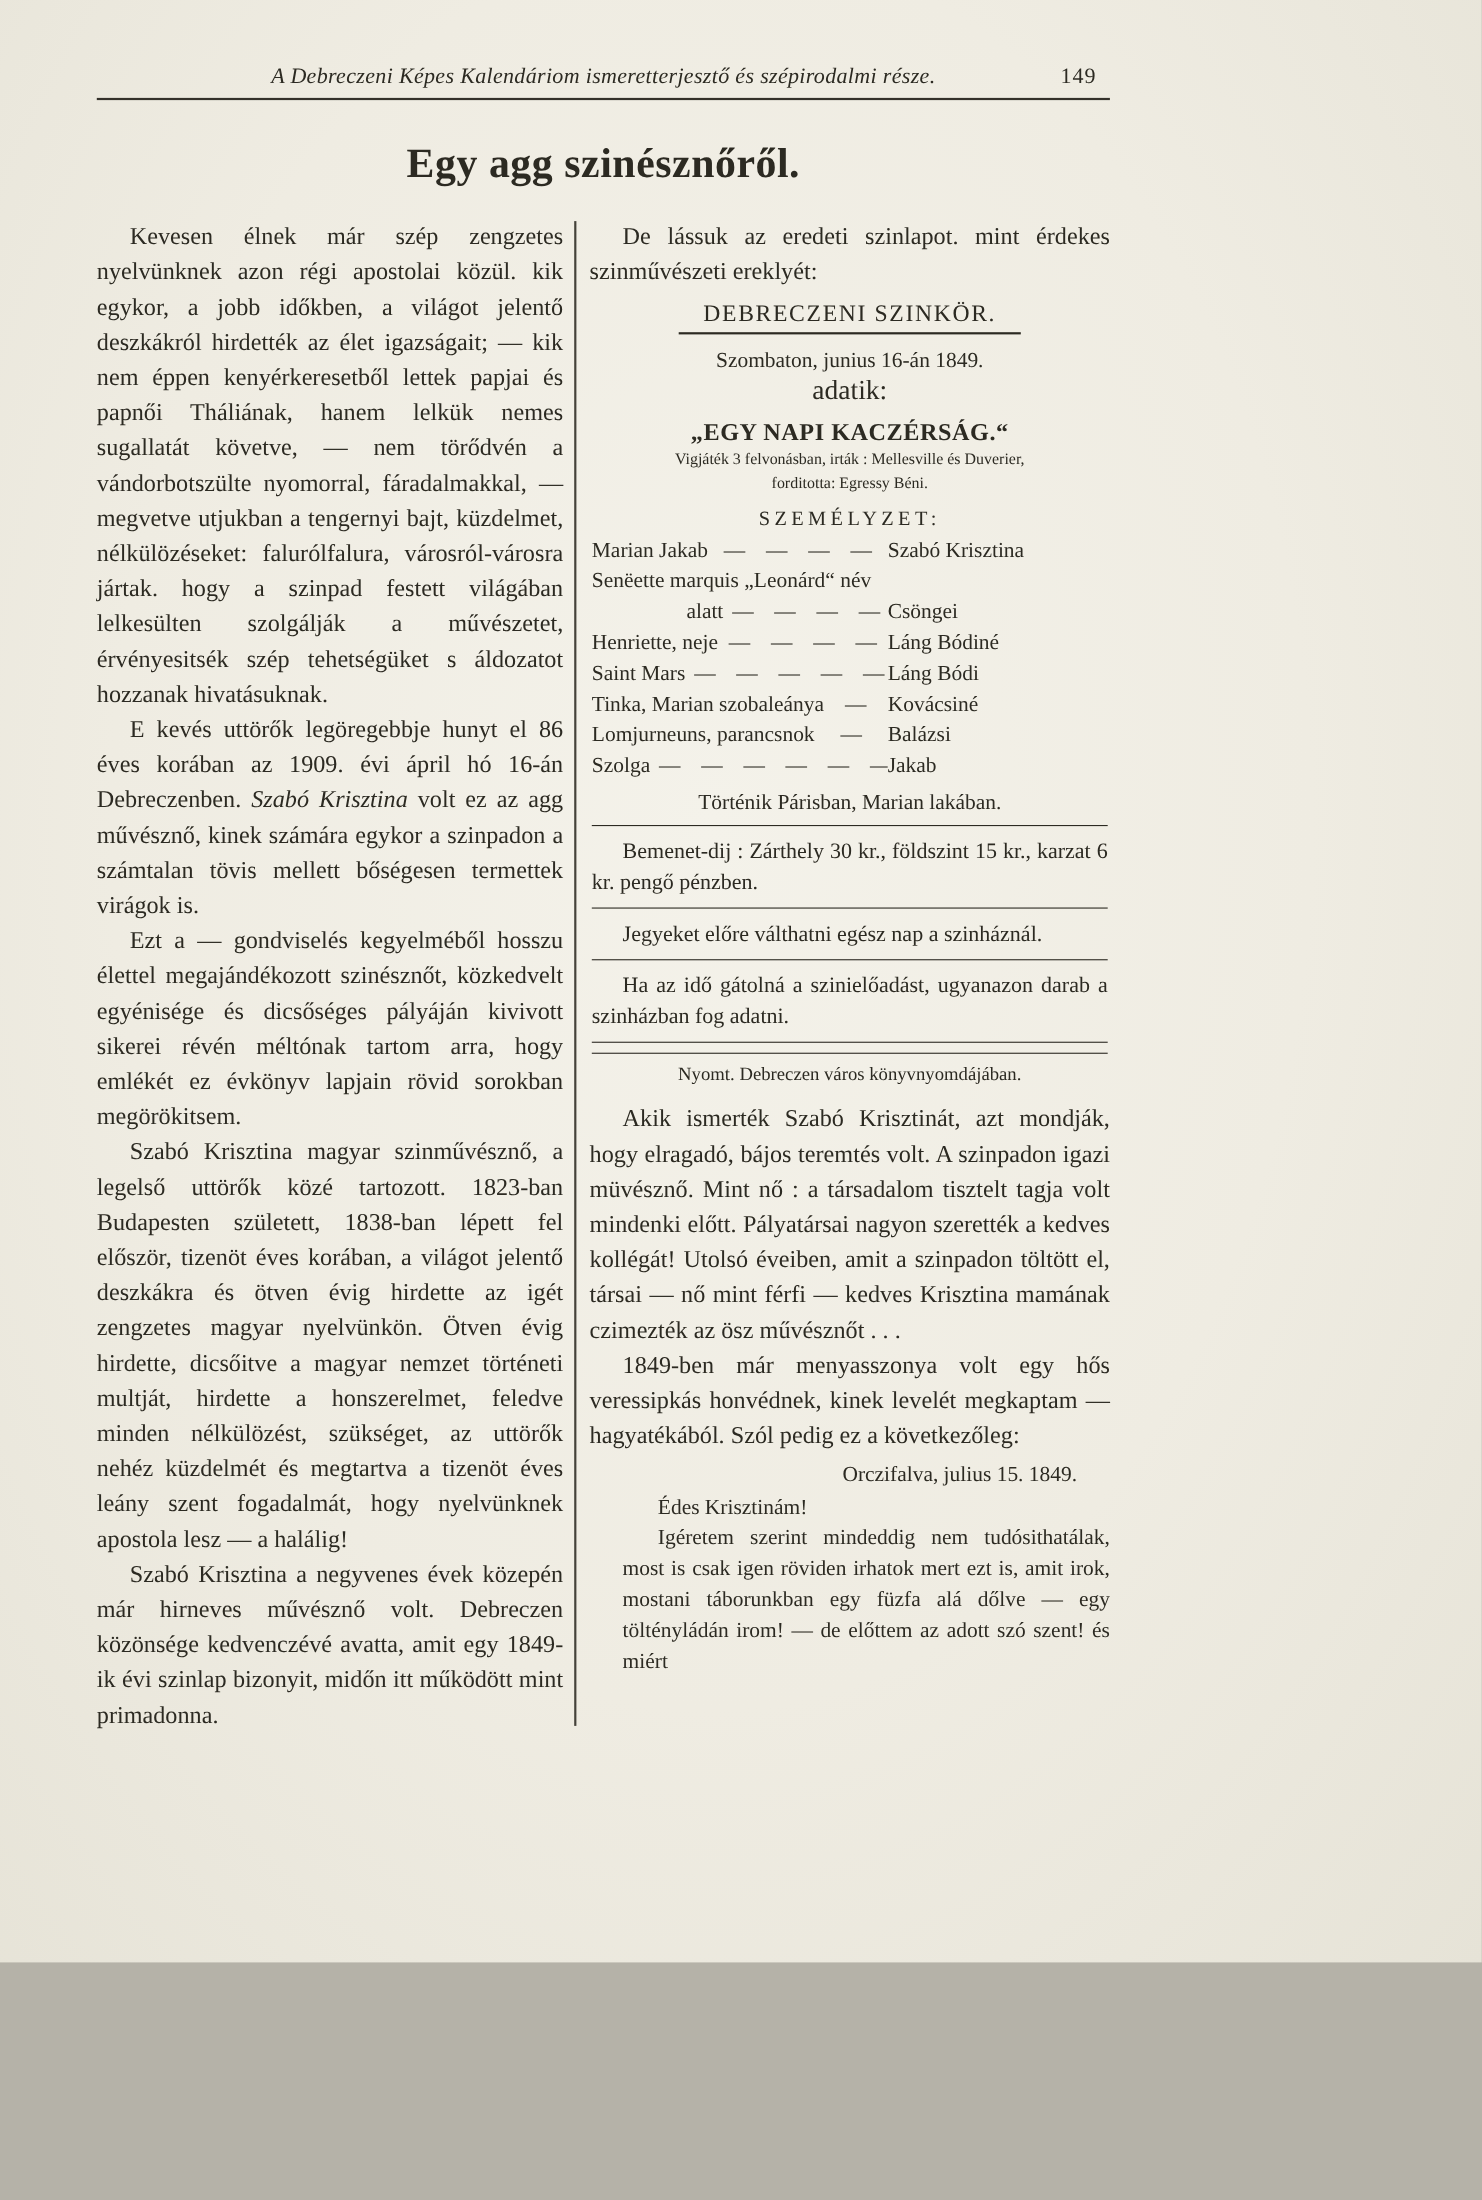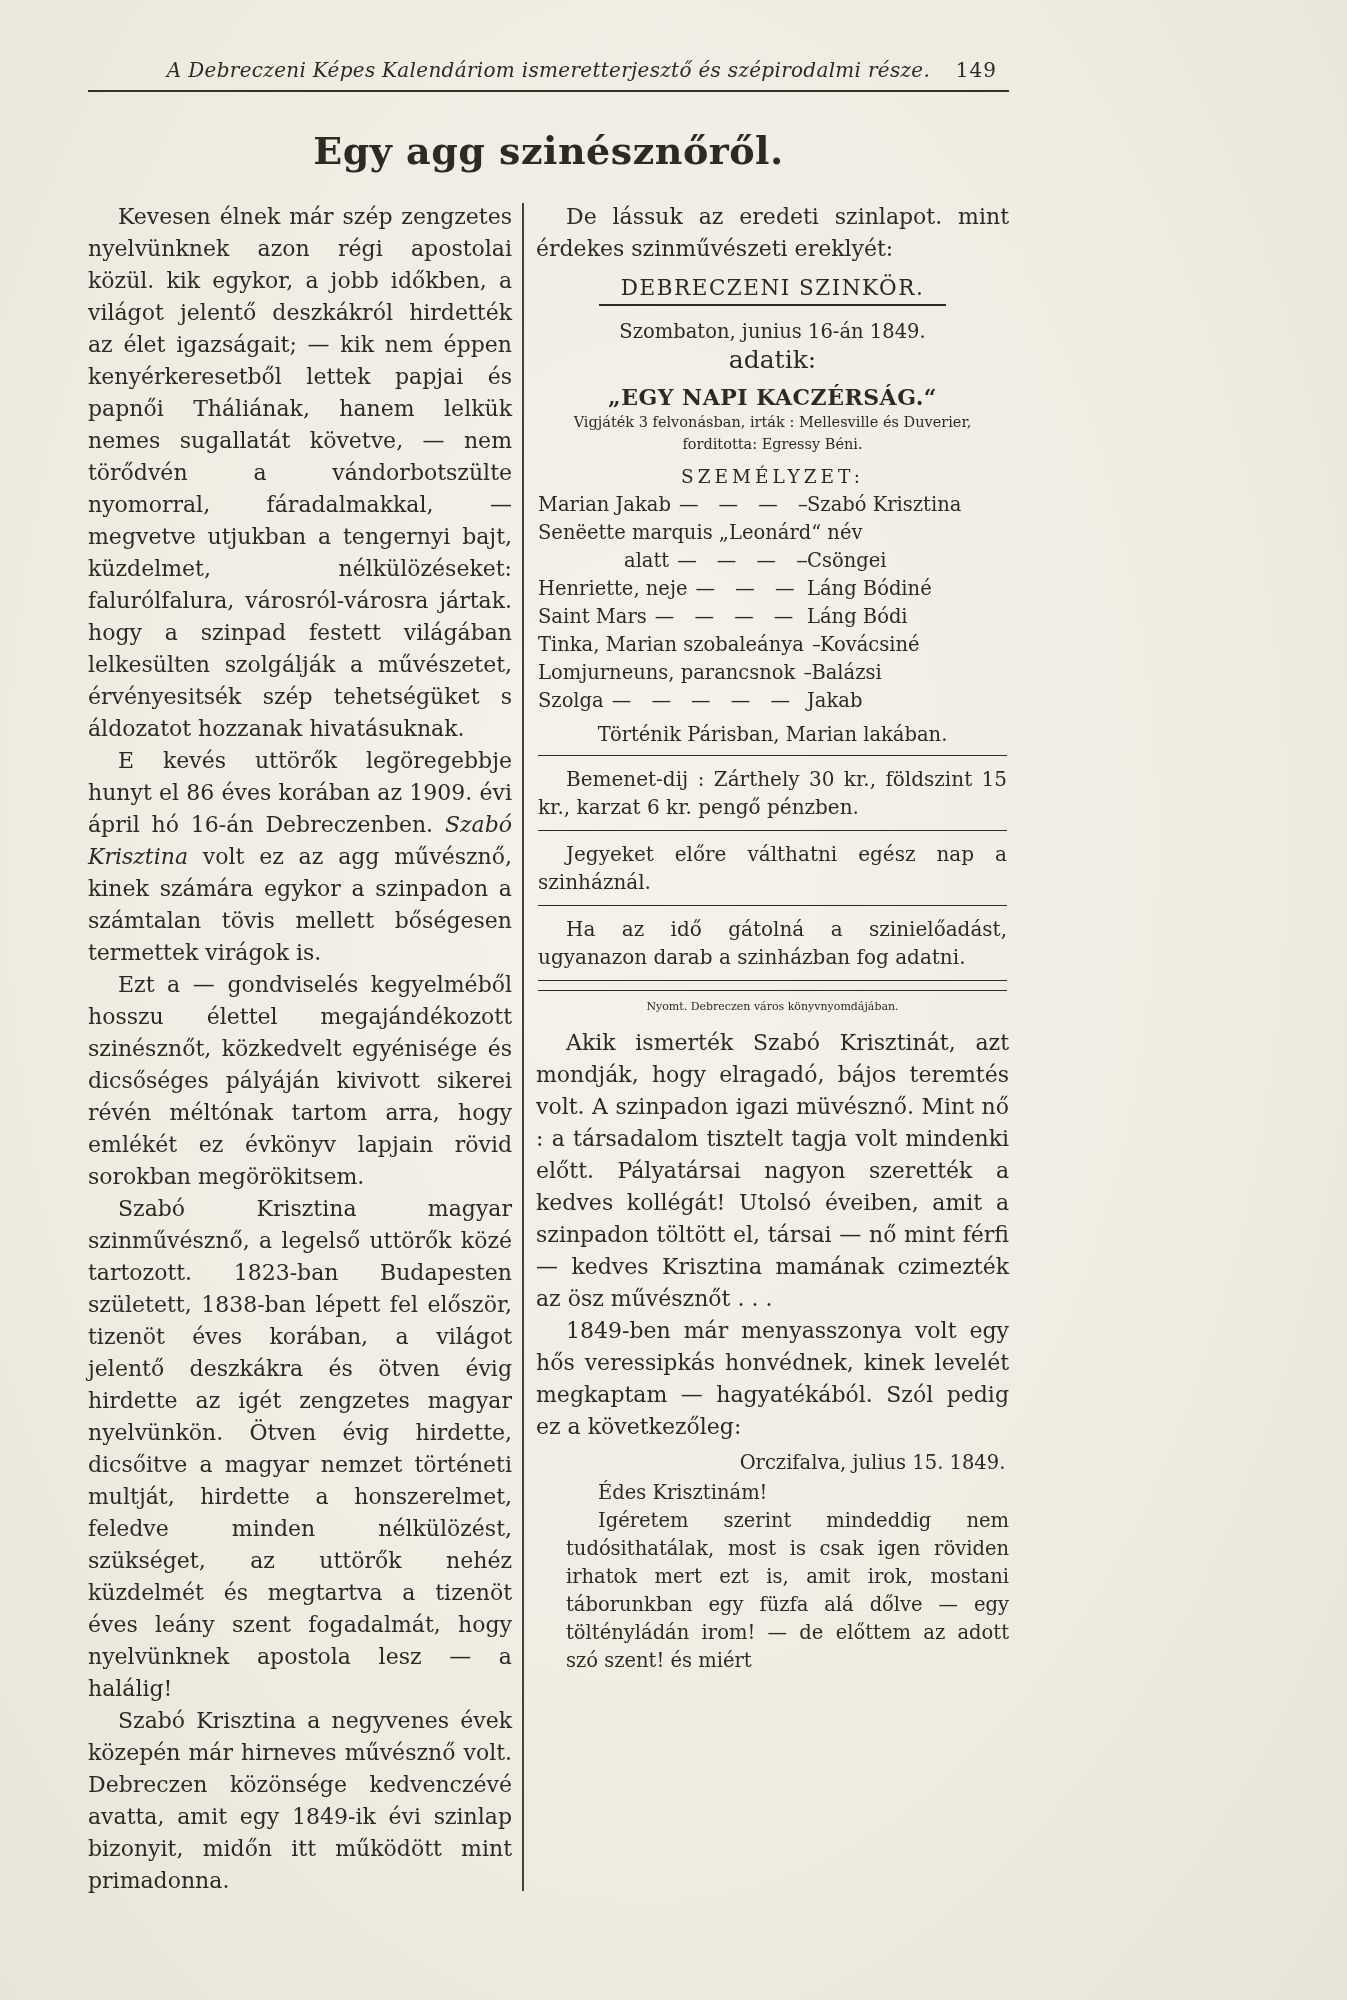--- a/index.html
+++ b/index.html
@@ -1,23 +1,23 @@
 <!DOCTYPE html>
 <html lang="hu"><head>
 <meta charset="utf-8">
 <title>A Debreczeni Képes Kalendáriom — 149</title>
 <style>
   html, body { margin:0; padding:0; }
   body { background:#b5b2a8; font-family:"DejaVu Serif","Liberation Serif",serif; }
   .page {
-    width:1347px; height:2000px; margin:0 auto; box-sizing:border-box;
+    width:1347px; height:1784px; margin:0 auto; box-sizing:border-box;
     background: radial-gradient(ellipse at 48% 42%, #f4f2ea 0%, #efece2 55%, #e6e3d7 100%);
     color:#2c2a22;
     padding:58px 338px 30px 88px;
-    overflow:hidden; position:relative;
+    overflow:hidden; position:relative;font-family:Liberation Serif, serif;
   }
   .running-head { position:relative; font-style:italic; font-size:20px; text-align:center; letter-spacing:.3px; }
   .page-number { position:absolute; right:12px; top:0; font-style:normal; letter-spacing:1px; }
   .head-rule { border:0; border-top:2px solid #34312a; margin:8px 0 0; }
   .article-title { text-align:center; font-size:38px; font-weight:700; margin:36px 0 28px; letter-spacing:.5px; }
   .columns { display:flex; align-items:stretch; }
   .col-left { flex:0 0 424px; width:424px; }
   .divider { flex:0 0 2px; background:#45423a; margin:2px 12px 6px 10px; }
   .col-right { flex:1 1 auto; min-width:0; }
   p.body { font-size:22px; line-height:32px; text-align:justify; text-indent:30px; margin:0; }
@@ -35,21 +35,21 @@
   .cast-row { display:flex; align-items:baseline; font-size:19.5px; line-height:28px; }
   .cast-role { white-space:nowrap; }
   .cast-role.indent { padding-left:86px; }
   .cast-dashes { flex:1 1 auto; text-align:center; word-spacing:14px; white-space:nowrap; overflow:hidden; padding:0 8px; }
   .cast-actor { flex:0 0 200px; white-space:nowrap; }
   .cast-actor.empty { flex:0 0 0; }
   .pb-setting { font-size:19.5px; margin-top:8px; }
   .pb-rule { border:0; border-top:1.8px solid #2c2a22; margin:9px 0; }
   .pb-note { font-size:20px; line-height:28px; text-align:justify; text-indent:28px; margin:0; }
   .pb-start { font-size:20.5px; }
-  .pb-printer { font-size:11px; margin-top:5px; }
+  .pb-printer { font-size:17px; margin-top:5px; }
 
   .letter { margin:6px 0 0 30px; font-size:19.5px; line-height:28px; }
   .letter-dateline { text-align:center; padding-left:170px; }
   .letter-salutation { text-indent:32px; margin-top:2px; }
   .letter-body { text-align:justify; text-indent:32px; margin:0; }
 </style>
 </head>
 <body>
 
 <div class="page">

